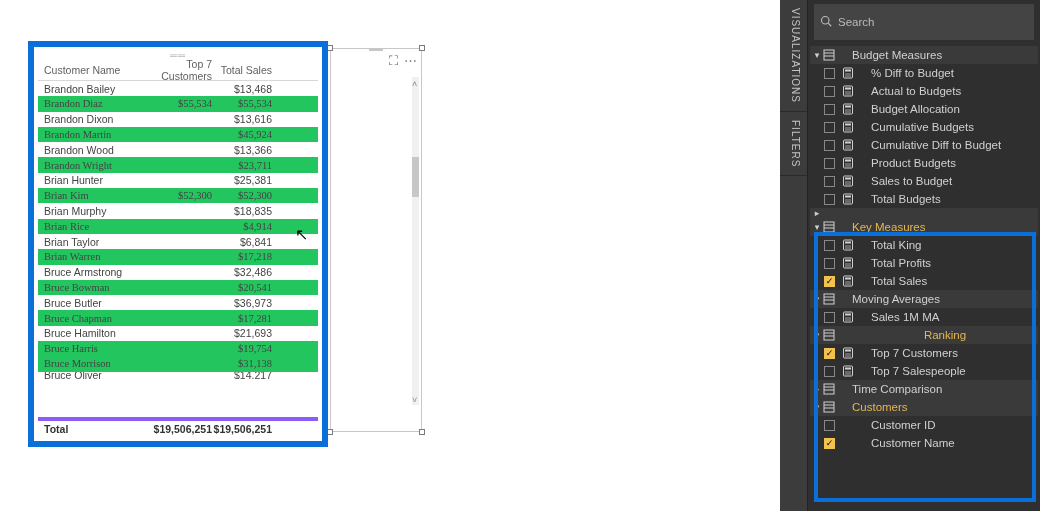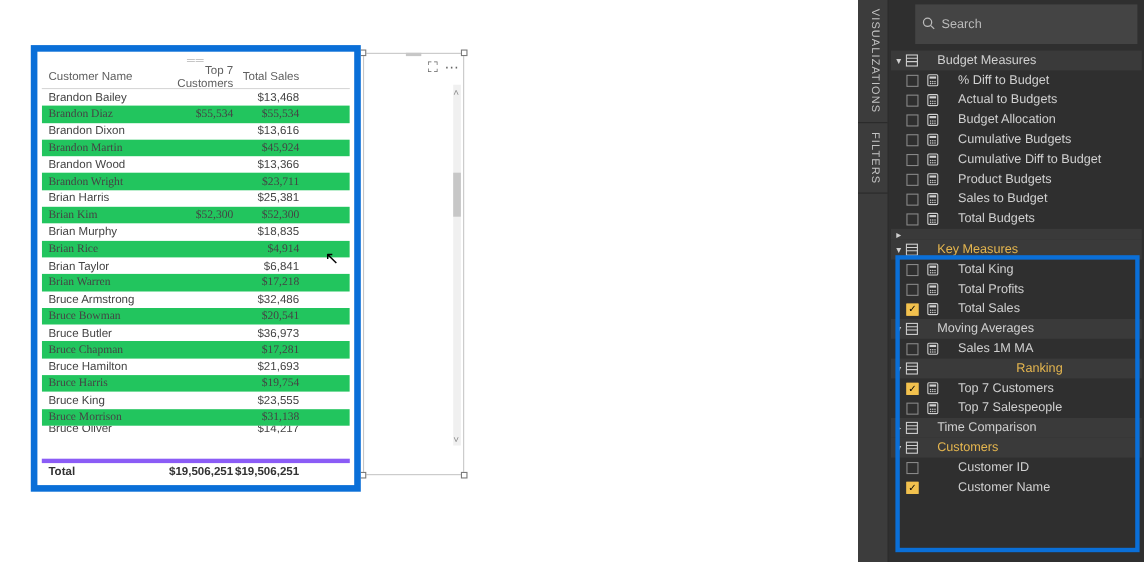--- a/index.html
+++ b/index.html
@@ -146,21 +146,21 @@
     letter-spacing: 1px;
     font-size: 10px;
     color: #c4c4c4;
     text-align: center;
     border-bottom: 1px solid #2a2a2a;
   }
 
   .search-row {
     display: flex; align-items: center;
     background: #444;
-    margin: 4px 6px 6px 24px;
+    margin: 4px 6px 6px 6px;
     height: 36px;
     padding: 0 6px;
     gap: 6px;
     color: #bbb;
   }
   .search-row input {
     flex: 1;
     background: transparent;
     border: none;
     outline: none;
@@ -273,21 +273,21 @@
           <div class="col-name">Brandon Wood</div>
           <div class="col-top7"></div>
           <div class="col-sales">$13,366</div>
         </div>
         <div class="tbl-row alt">
           <div class="col-name">Brandon Wright</div>
           <div class="col-top7"></div>
           <div class="col-sales">$23,711</div>
         </div>
         <div class="tbl-row">
-          <div class="col-name">Brian Harris</div>
+          <div class="col-name">Brian Hunter</div>
           <div class="col-top7"></div>
           <div class="col-sales">$25,381</div>
         </div>
         <div class="tbl-row alt">
           <div class="col-name">Brian Kim</div>
           <div class="col-top7">$52,300</div>
           <div class="col-sales">$52,300</div>
         </div>
         <div class="tbl-row">
           <div class="col-name">Brian Murphy</div>
@@ -331,25 +331,20 @@
         </div>
         <div class="tbl-row">
           <div class="col-name">Bruce Hamilton</div>
           <div class="col-top7"></div>
           <div class="col-sales">$21,693</div>
         </div>
         <div class="tbl-row alt">
           <div class="col-name">Bruce Harris</div>
           <div class="col-top7"></div>
           <div class="col-sales">$19,754</div>
-        </div>
-        <div class="tbl-row">
-          <div class="col-name">Bruce King</div>
-          <div class="col-top7"></div>
-          <div class="col-sales">$23,555</div>
         </div>
         <div class="tbl-row alt">
           <div class="col-name">Bruce Morrison</div>
           <div class="col-top7"></div>
           <div class="col-sales">$31,138</div>
         </div>
         <div class="tbl-row clipped">
           <div class="col-name">Bruce Oliver</div>
           <div class="col-top7"></div>
           <div class="col-sales">$14,217</div>

